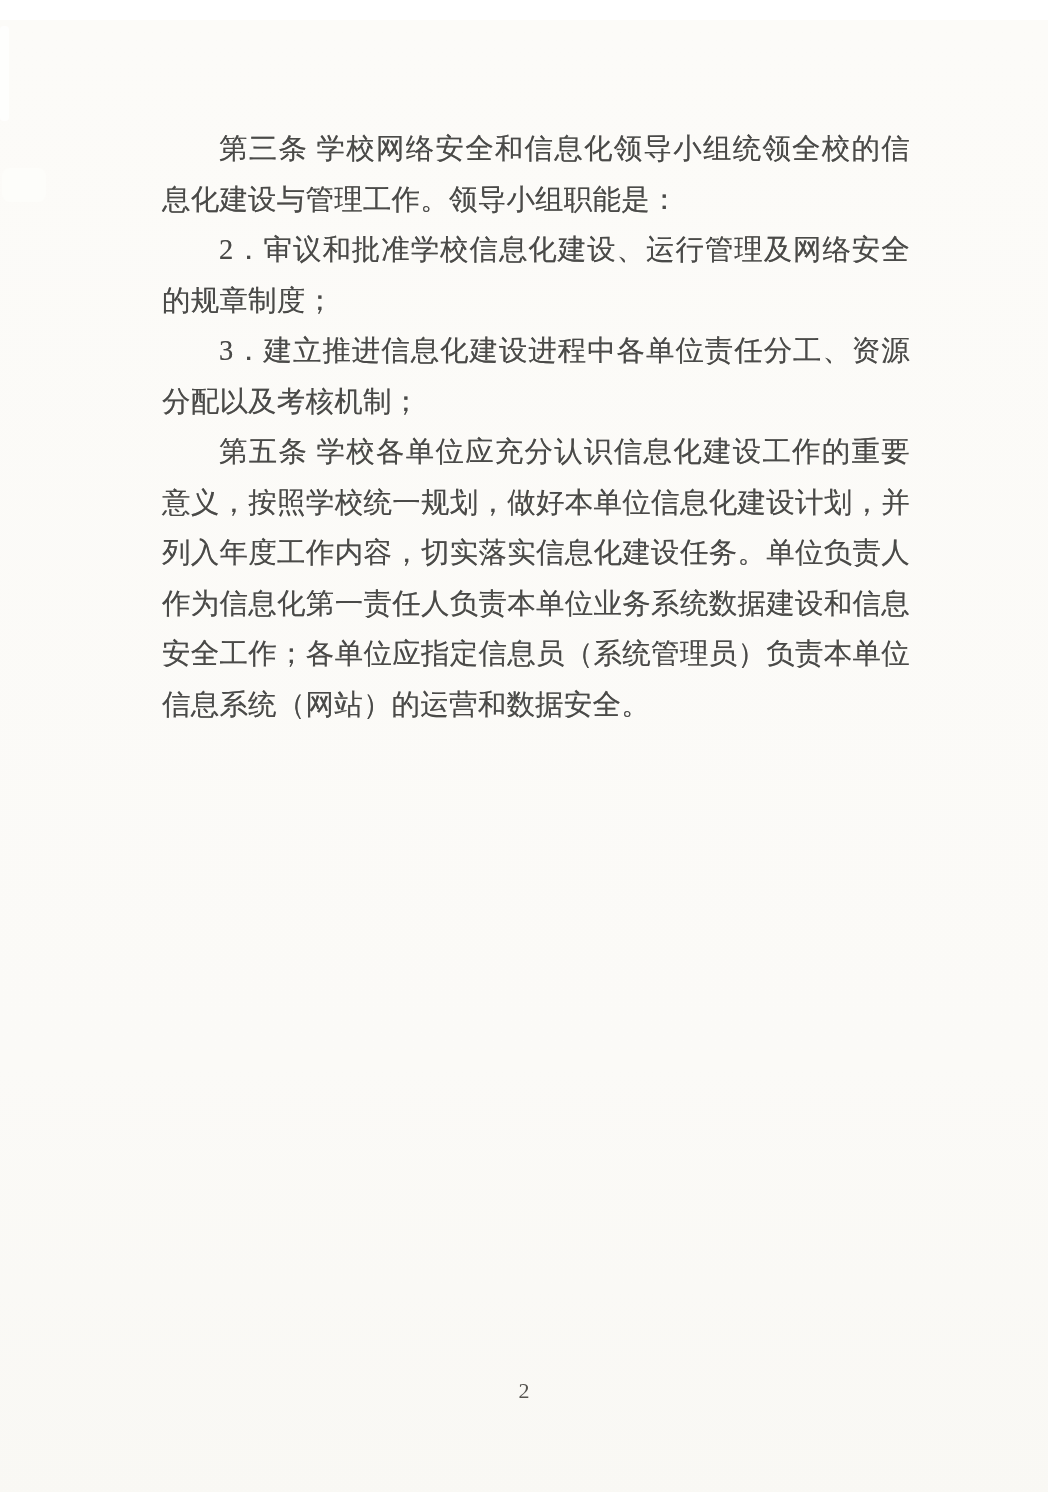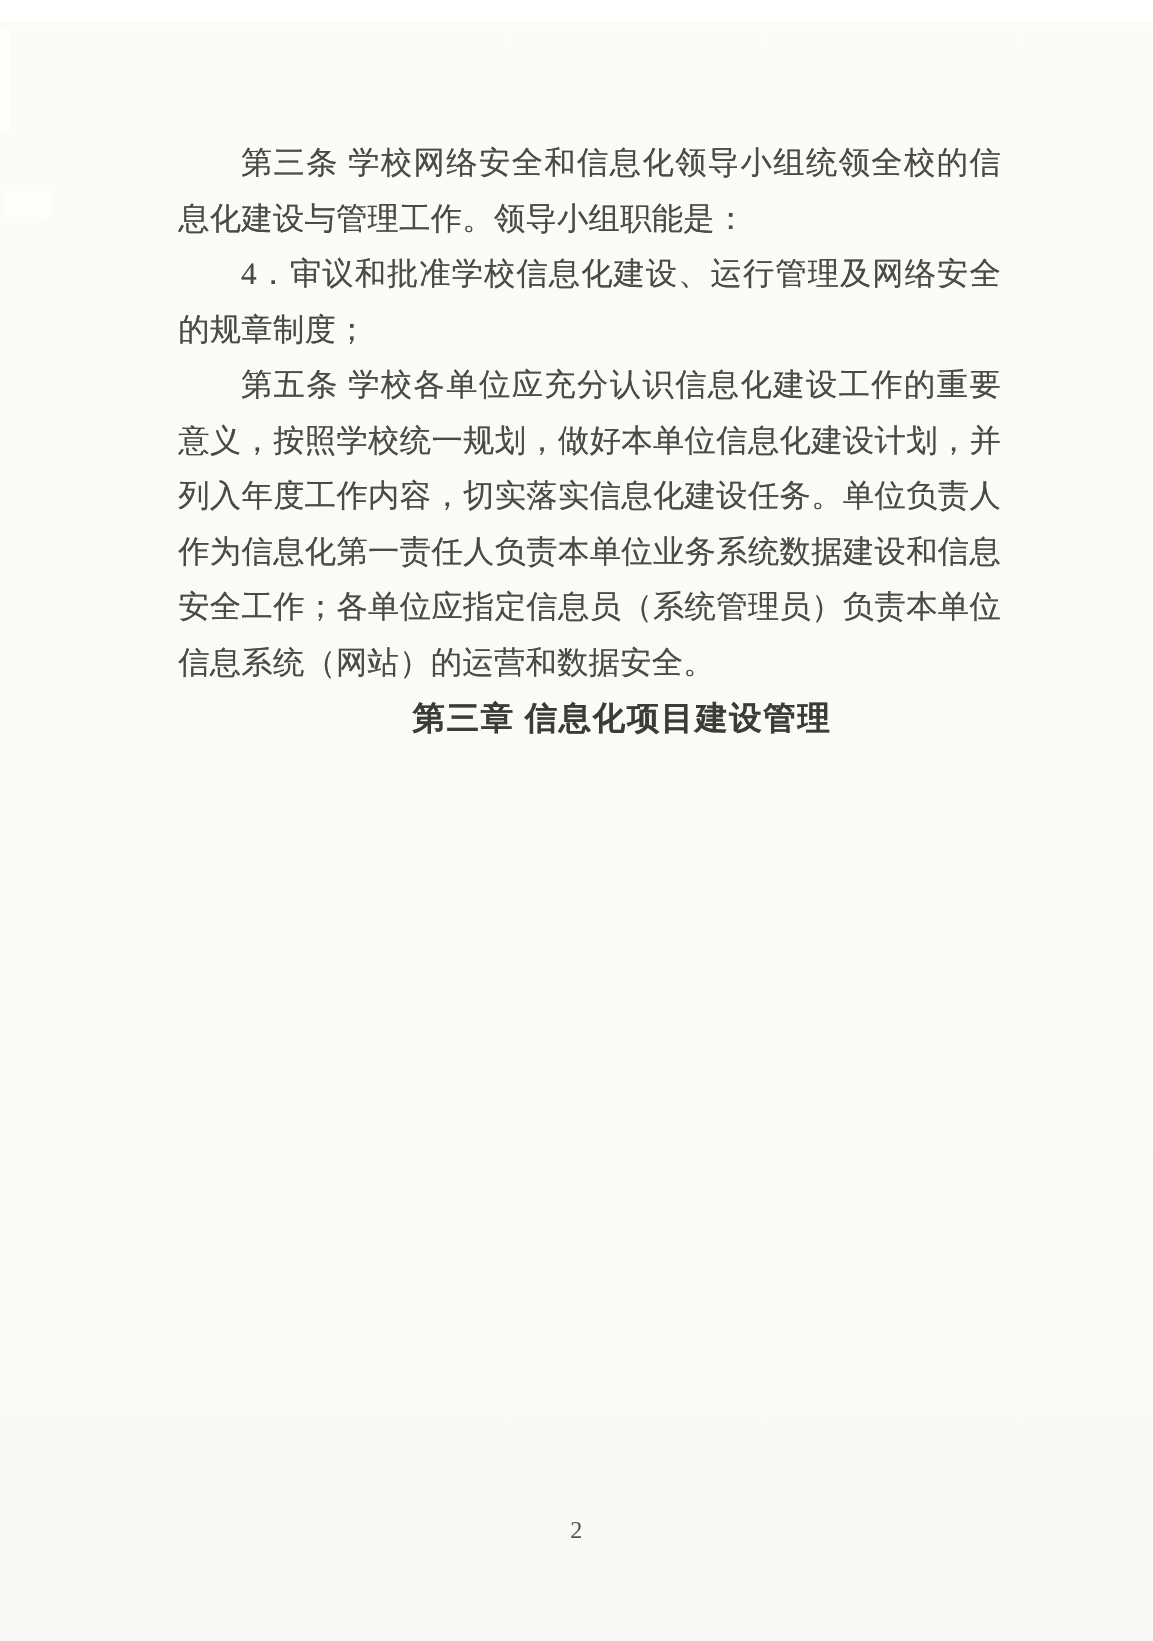--- a/index.html
+++ b/index.html
@@ -80,24 +80,24 @@
 </head>
 <body>
 
 <div class="page">
 
   <div class="scan-artifact-a"></div>
   <div class="scan-artifact-b"></div>
 
   <div class="content">
     <p>第三条 学校网络安全和信息化领导小组统领全校的信息化建设与管理工作。领导小组职能是：</p>
-    <p>4．审议和批准学校信息化建设、运行管理及网络安全的规章制度；</p>
+    <p>2．审议和批准学校信息化建设、运行管理及网络安全的规章制度；</p>
+    <p>3．建立推进信息化建设进程中各单位责任分工、资源分配以及考核机制；</p>
     <p>第五条 学校各单位应充分认识信息化建设工作的重要意义，按照学校统一规划，做好本单位信息化建设计划，并列入年度工作内容，切实落实信息化建设任务。单位负责人作为信息化第一责任人负责本单位业务系统数据建设和信息安全工作；各单位应指定信息员（系统管理员）负责本单位信息系统（网站）的运营和数据安全。</p>
 
-    <p class="chapter-heading">第三章 信息化项目建设管理</p>
 
   </div>
 
   <div class="page-number">2</div>
 
   <div class="bottom-edge"></div>
 
 </div>
 
 </body></html>

